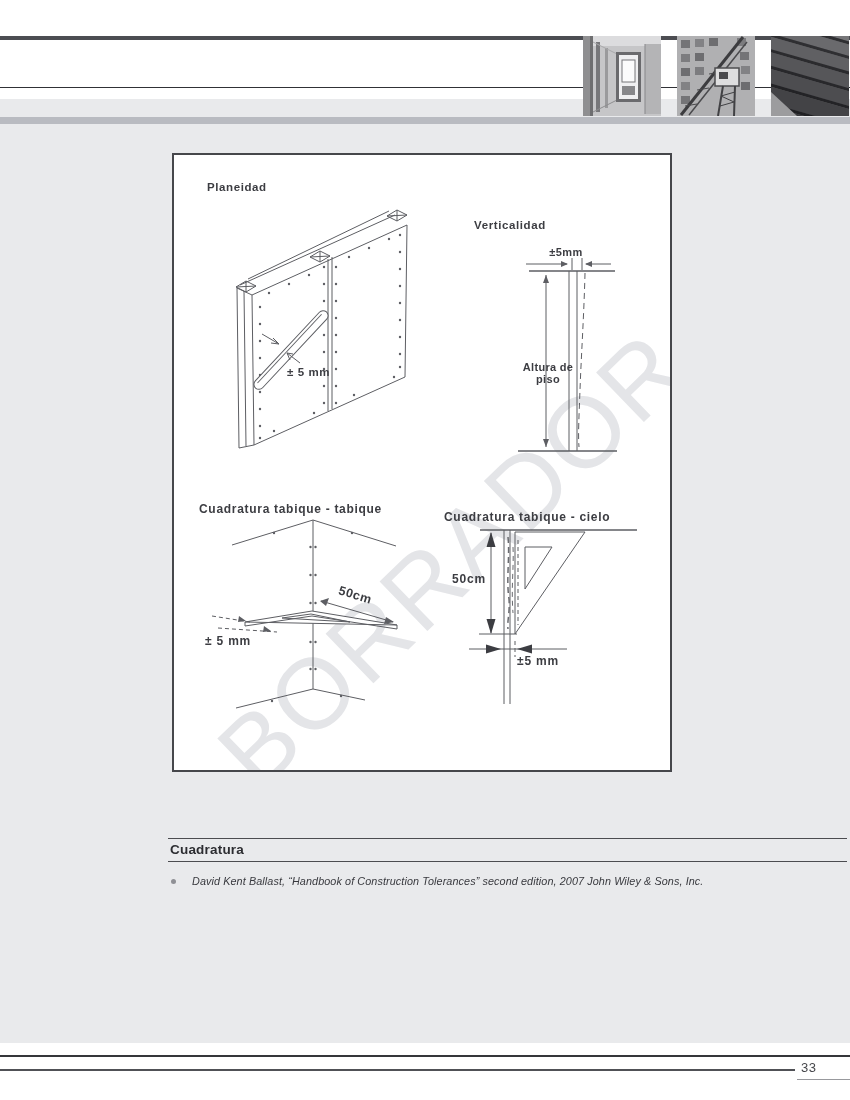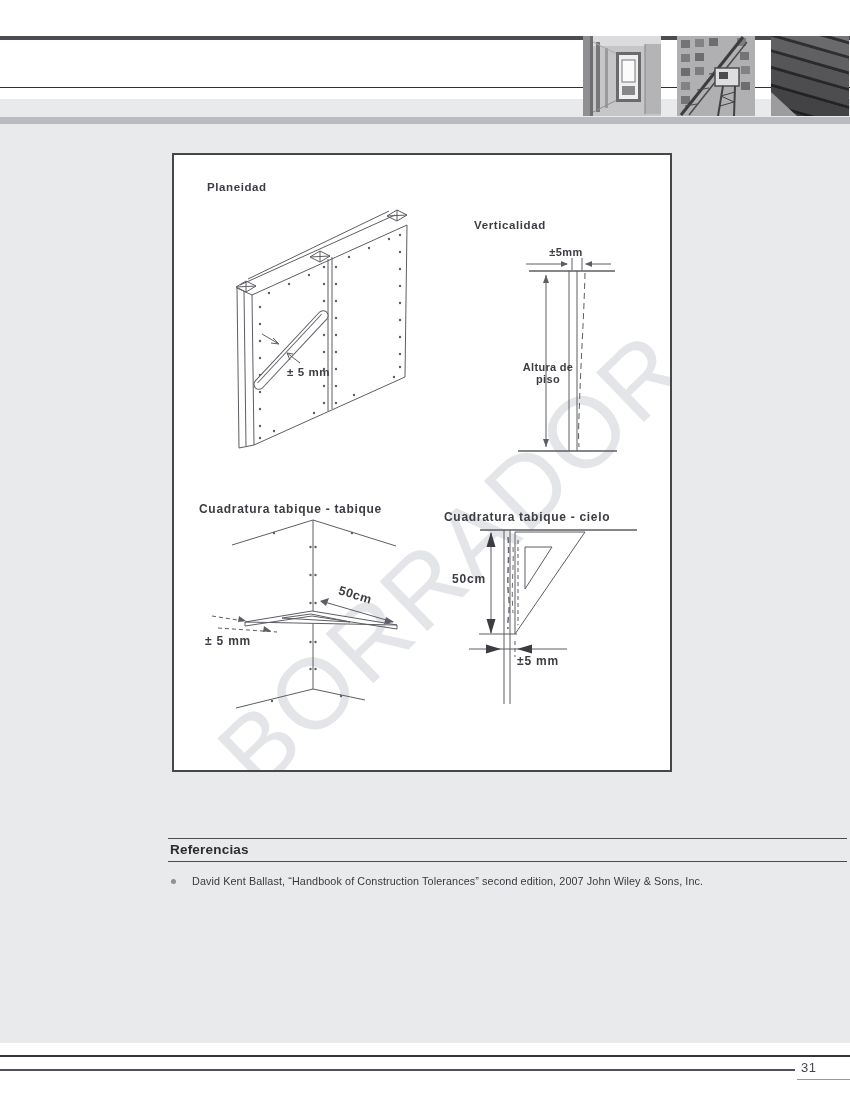--- a/index.html
+++ b/index.html
@@ -21,21 +21,21 @@
     background:#ffffff;border:2px solid #46474b;box-sizing:border-box;
   }
   .figure-box svg{display:block;}
   
   .references{position:absolute;left:168px;top:838px;width:679px;}
   .ref-rule{height:1px;background:#4b4c50;width:679px;}
   .ref-heading{
     margin:0;padding:3px 0 4px 2px;font-size:13.5px;font-weight:bold;color:#2c2d31;
     letter-spacing:0.2px;
   }
-  .ref-list{list-style:none;margin:12px 0 0 0;padding:0;max-width:565px;}
+  .ref-list{list-style:none;margin:12px 0 0 0;padding:0;max-width:565px;font-style:italic;}
   .ref-item{
     position:relative;padding-left:24px;margin-bottom:8px;
     font-size:10.8px;line-height:15.5px;color:#38393e;letter-spacing:0.1px;
   }
   .ref-dot{
     position:absolute;left:3px;top:5px;width:5px;height:5px;border-radius:50%;
     background:#8f9095;
   }
   
   .footer-line1{position:absolute;left:0;top:1055px;width:850px;height:2px;background:#35363a;}
@@ -321,28 +321,28 @@
       <text class="dg-label" x="31" y="490" font-size="12" letter-spacing="0.8">± 5 mm</text>
 
       <text class="dg-label" x="270" y="366" font-size="12" letter-spacing="0.7">Cuadratura tabique - cielo</text>
       <text class="dg-label" x="278" y="428" font-size="12" letter-spacing="0.8">50cm</text>
       <text class="dg-label" x="343" y="510" font-size="12" letter-spacing="0.8">±5 mm</text>
     </svg>
   </div>
 
   <div class="references">
     <div class="ref-rule"></div>
-    <h2 class="ref-heading">Referencias</h2>
+    <h2 class="ref-heading">Cuadratura</h2>
     <div class="ref-rule"></div>
     <ul class="ref-list">
       <li class="ref-item">
         <span class="ref-dot"></span>
         <span>David Kent Ballast, “Handbook of Construction Tolerances” second edition, 2007 John Wiley &amp; Sons, Inc.</span>
       </li>
     </ul>
   </div>
 
   <div class="footer-line1"></div>
   <div class="footer-line2"></div>
   <div class="footer-line3"></div>
-  <div class="page-number">31</div>
+  <div class="page-number">33</div>
 
 </div>
 
 </body></html>

